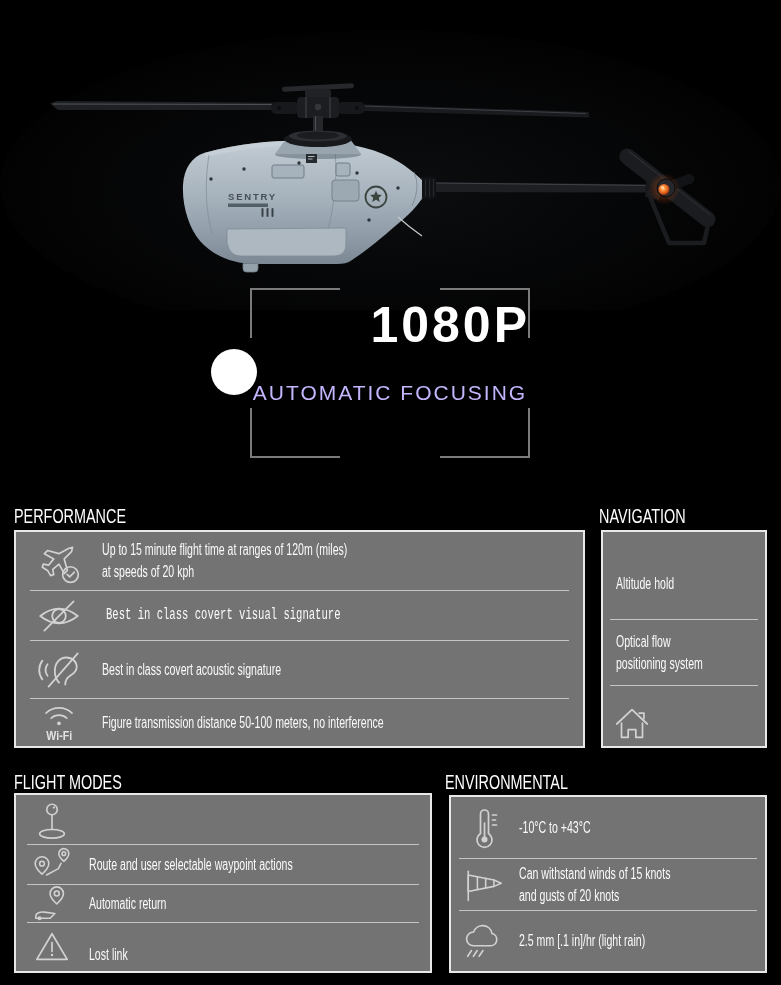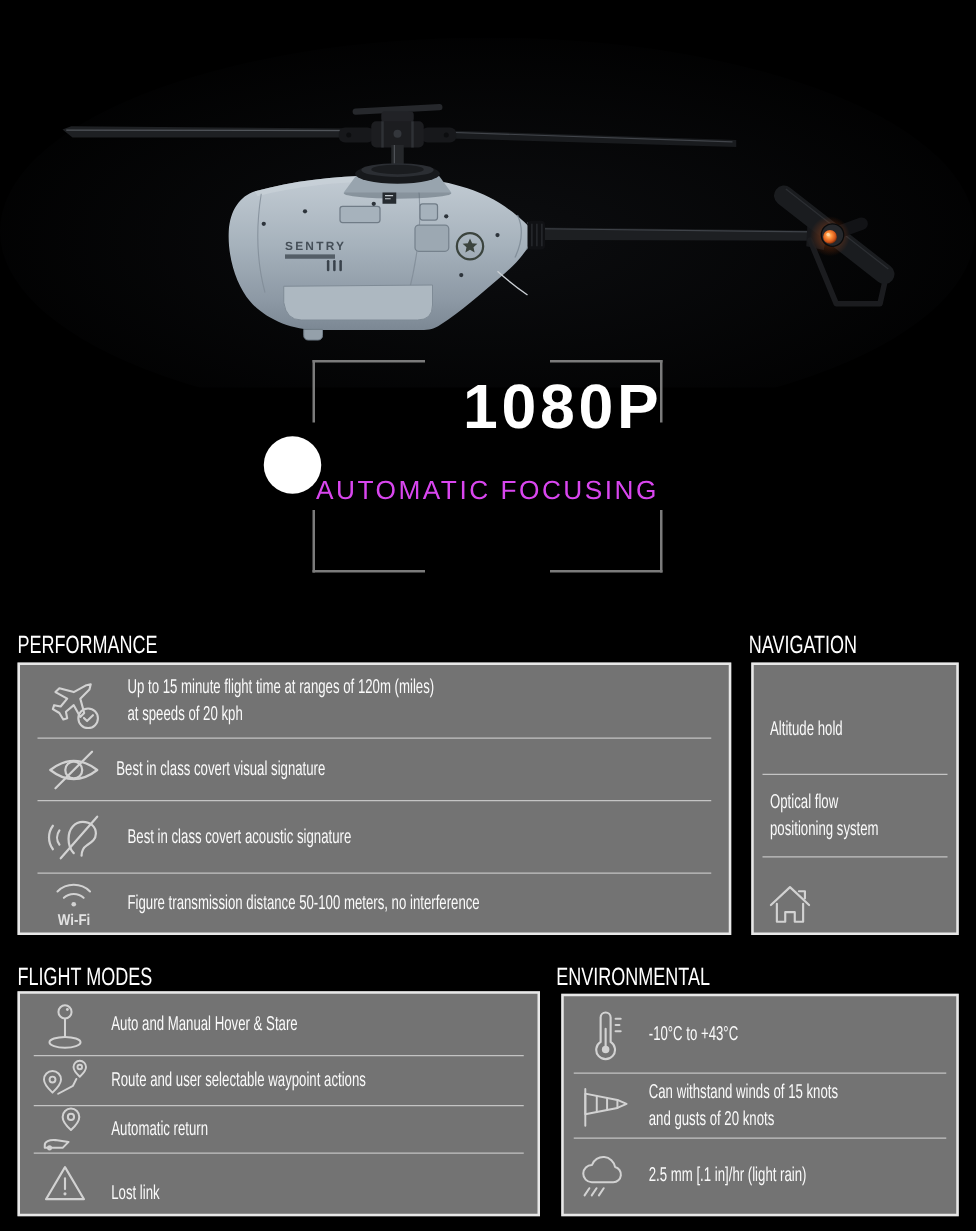--- a/index.html
+++ b/index.html
@@ -9,21 +9,21 @@
   .hero-svg{position:absolute;left:0;top:30px;width:781px;height:280px;display:block;}
   .badge{position:absolute;left:250px;top:288px;width:280px;height:170px;}
   .corner{position:absolute;width:88px;height:48px;border:0 solid #7b7b7b;}
   .c-tl{left:0;top:0;border-top-width:2px;border-left-width:2px;}
   .c-tr{right:0;top:0;border-top-width:2px;border-right-width:2px;}
   .c-bl{left:0;bottom:0;border-bottom-width:2px;border-left-width:2px;}
   .c-br{right:0;bottom:0;border-bottom-width:2px;border-right-width:2px;}
   .badge-circle{position:absolute;left:-39px;top:61px;width:46px;height:46px;border-radius:50%;background:#fff;}
   .badge-title{position:absolute;left:0;top:12px;width:100%;text-align:right;color:#fff;
                font-size:50px;font-weight:700;letter-spacing:3px;line-height:1;}
-  .badge-sub{position:absolute;left:0;top:94px;width:100%;text-align:center;color:#d946ef;
+  .badge-sub{position:absolute;left:0;top:94px;width:100%;text-align:center;color:#c4b5fd;
              font-size:21px;font-weight:400;letter-spacing:2px;line-height:1;}
   
   .hdr{position:absolute;color:#fff;font-size:20px;font-weight:500;line-height:1;white-space:nowrap;}
   .cond{display:inline-block;transform:scaleX(.66);transform-origin:0 50%;white-space:pre-line;}
   .cond-h{display:inline-block;transform:scaleX(.72);transform-origin:0 50%;}
   .panel{position:absolute;border:2px solid #e8e8e8;box-sizing:border-box;
          display:flex;flex-direction:column;background:#737373;}
   .row{display:flex;align-items:center;box-sizing:border-box;flex:none;}
   .row.div{border-bottom:1px solid #c4c4c4;}
   .ic{flex:none;display:flex;flex-direction:column;align-items:center;justify-content:center;color:#d2d2d2;}
@@ -186,21 +186,21 @@
 at speeds of 20 kph</span></span>
     </div>
     <div class="row div" style="height:50px;">
       <span class="ic" style="width:58px;">
         <svg class="icon" width="48" height="48" viewBox="0 0 46 46" fill="none" stroke="currentColor" stroke-width="1.7" stroke-linecap="round" stroke-linejoin="round">
           <path d="M5 23 Q23 9 41 23 Q23 37 5 23 Z"></path>
           <circle cx="23" cy="23" r="6.5"></circle>
           <line x1="9" y1="37" x2="37" y2="9"></line>
         </svg>
       </span>
-      <span class="txt" style="margin-left:5px;"><span class="cond">Best in class covert visual signature</span></span>
+      <span class="txt" style="margin-left:18px;font-family:Liberation Mono, monospace;"><span class="cond">Best in class covert visual signature</span></span>
     </div>
     <div class="row div" style="height:58px;">
       <span class="ic" style="width:58px;">
         <svg class="icon" width="50" height="50" viewBox="0 0 48 48" fill="none" stroke="currentColor" stroke-width="1.7" stroke-linecap="round" stroke-linejoin="round">
           <path d="M8 15 a15 15 0 0 0 0 18"></path>
           <path d="M13 18.5 a9.5 9.5 0 0 0 0 11"></path>
           <path d="M24 36 C21 33 20 29 20 25 C20 17 25 12 31 12 C37 12 41 16 41 21 C41 26 37 28 34 30 C31 32 30 34 30 38"></path>
           <line x1="14" y1="40" x2="42" y2="8"></line>
         </svg>
       </span>
@@ -247,21 +247,20 @@
   <div class="panel" style="left:14px;top:793px;width:418px;height:180px;padding:0 11px;">
     <div class="row div" style="height:50px;">
       <span class="ic" style="width:50px;">
         <svg class="icon" width="42" height="42" viewBox="0 0 44 44" fill="none" stroke="currentColor" stroke-width="1.7" stroke-linecap="round">
           <ellipse cx="22" cy="36.5" rx="13" ry="4.5"></ellipse>
           <line x1="22" y1="32" x2="22" y2="17"></line>
           <circle cx="22" cy="11" r="5.5"></circle>
           <circle cx="24" cy="9" r="1.2" fill="currentColor" stroke="none"></circle>
         </svg>
       </span>
-      <span class="txt" style="margin-left:12px;"><span class="cond">Auto and Manual Hover &amp; Stare</span></span>
     </div>
     <div class="row div" style="height:40px;">
       <span class="ic" style="width:50px;">
         <svg class="icon" width="42" height="40" viewBox="0 0 46 44" fill="none" stroke="currentColor" stroke-width="1.7" stroke-linecap="round" stroke-linejoin="round">
           <path d="M12 13 a7.5 7.5 0 0 1 7.5 7.5 C19.5 25 12 32 12 32 S4.5 25 4.5 20.5 A7.5 7.5 0 0 1 12 13 Z"></path>
           <circle cx="12" cy="20.5" r="2.6"></circle>
           <path d="M36 4 a5.5 5.5 0 0 1 5.5 5.5 C41.5 13 36 18 36 18 S30.5 13 30.5 9.5 A5.5 5.5 0 0 1 36 4 Z"></path>
           <circle cx="36" cy="9.5" r="2"></circle>
           <path d="M17 33 L30 26 L33 20"></path>
         </svg>

